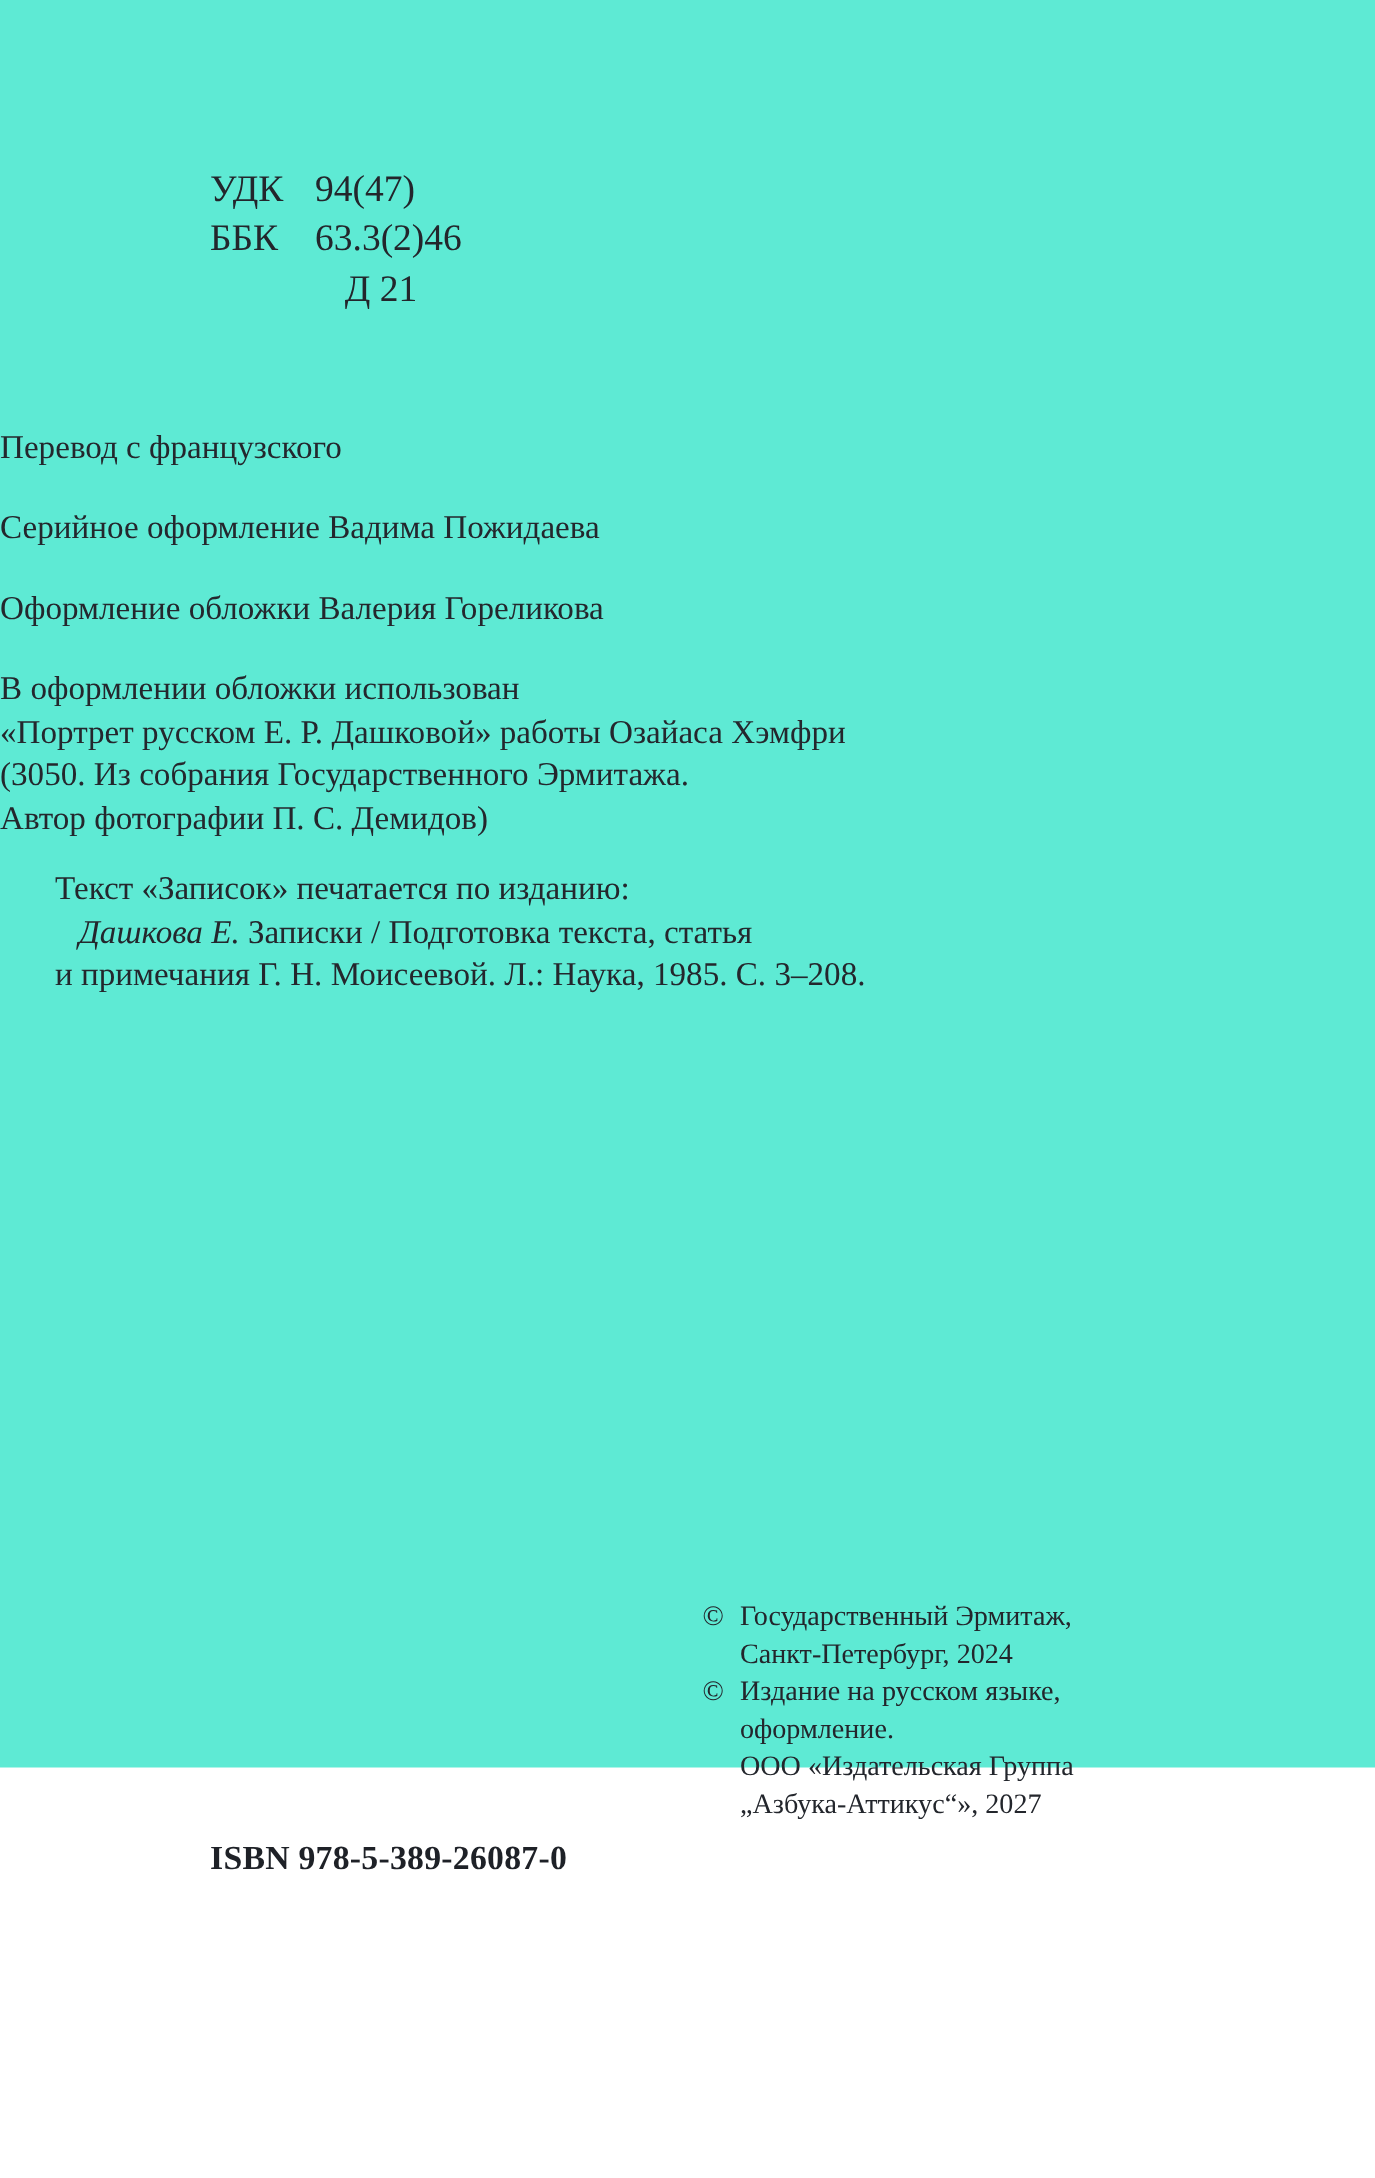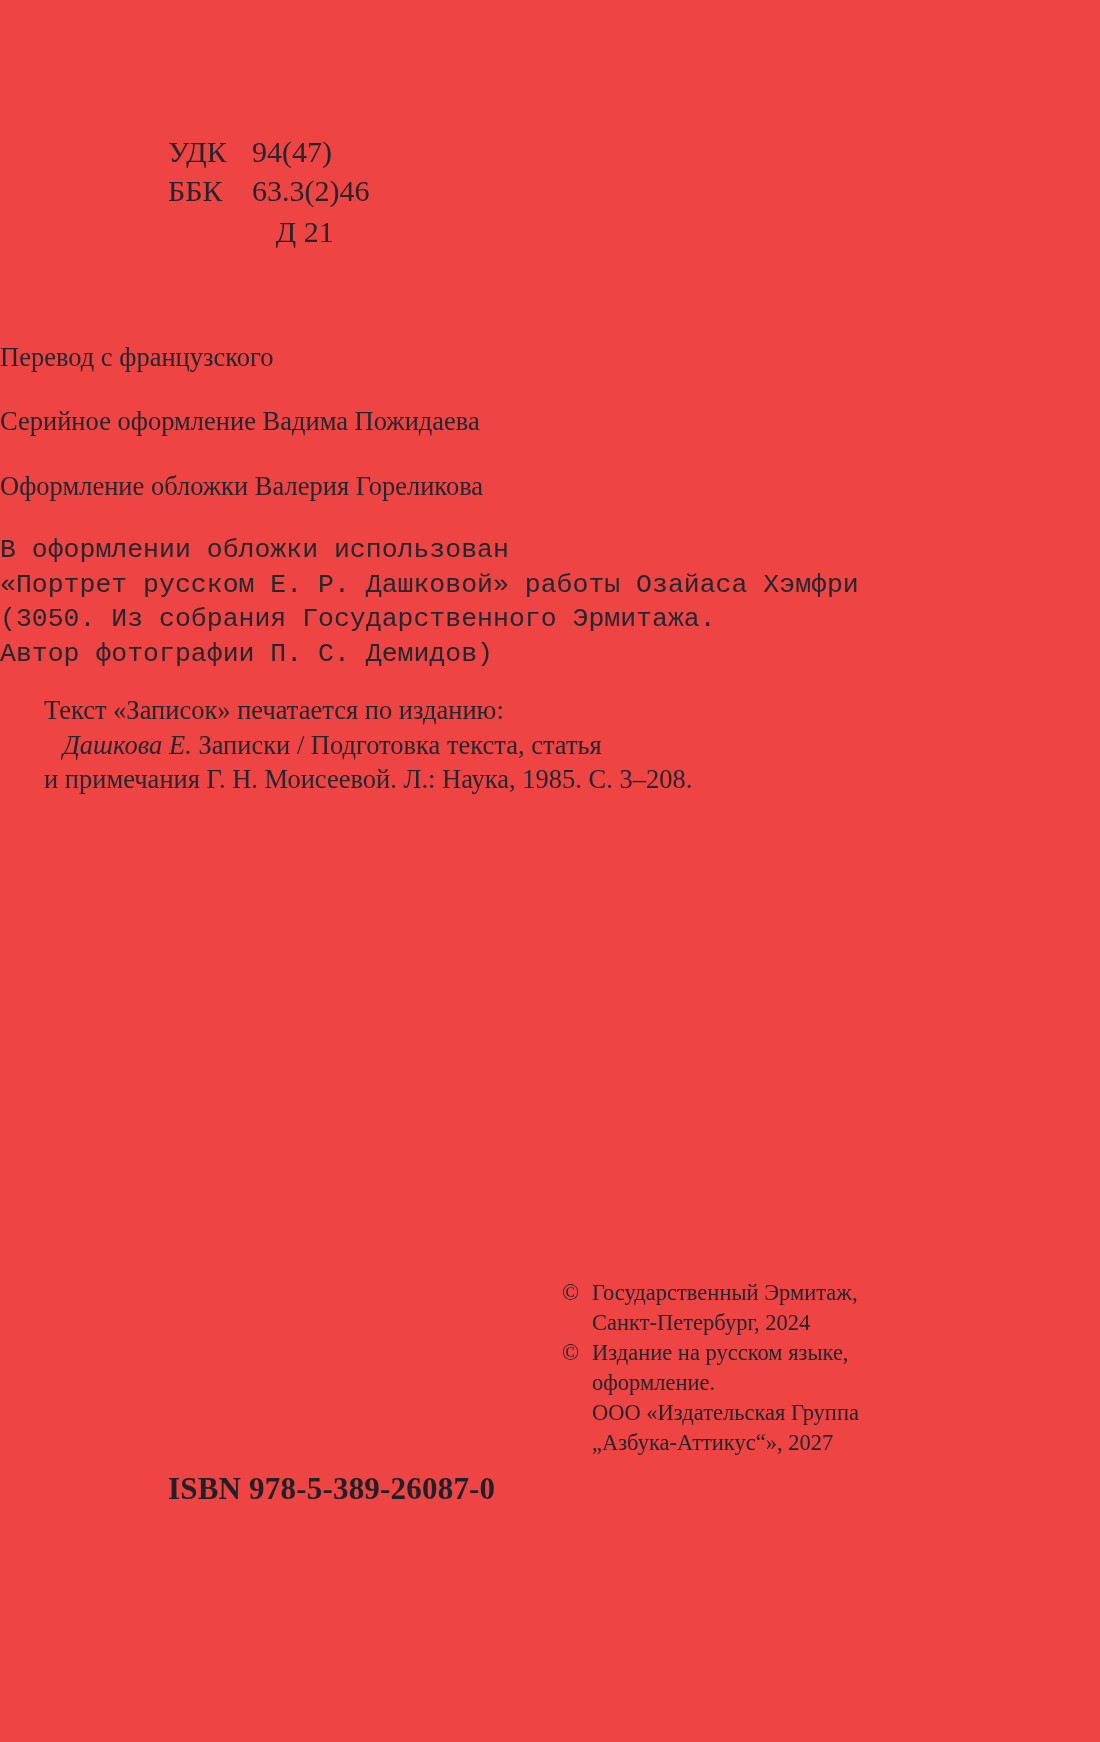--- a/index.html
+++ b/index.html
@@ -11,22 +11,22 @@
     width: 1100px;
     height: 1742px;
     font-family: "Liberation Serif", "DejaVu Serif", serif;
     color: #22252b;
     position: relative;
     overflow: hidden;
   }
   .page {
     position: relative;
     width: 1100px;
-    height: 1742px;
-    background: #ef4444;
+    height: 1414px;
+    background: #5eead4;
   }
 
   
   .classification {
     position: absolute;
     left: 168px;
     top: 132px;
     font-size: 30px;
     line-height: 1.30;
     color: #23262c;
@@ -62,21 +62,20 @@
   .credit-line {
     display: block;
     margin-bottom: 30px;
   }
   .credit-block {
     display: block;
     margin-bottom: 22px;
   }
   .credit-block .sub {
     display: block;
-    font-family: Liberation Mono, monospace;
   }
   .source-block {
     display: block;
     margin-top: 4px;
   }
   .source-block .sub {
     display: block;
     padding-left: 44px;
   }
   .ital {
@@ -107,21 +106,21 @@
   }
   .cp-line {
     display: block;
   }
 
   
   .isbn {
     position: absolute;
     left: 168px;
     top: 1471px;
-    font-size: 31px;
+    font-size: 27px;
     font-weight: bold;
     letter-spacing: 0.2px;
     color: #1e2127;
   }
 </style>
 </head>
 <body>
 
 <div class="page">
 

